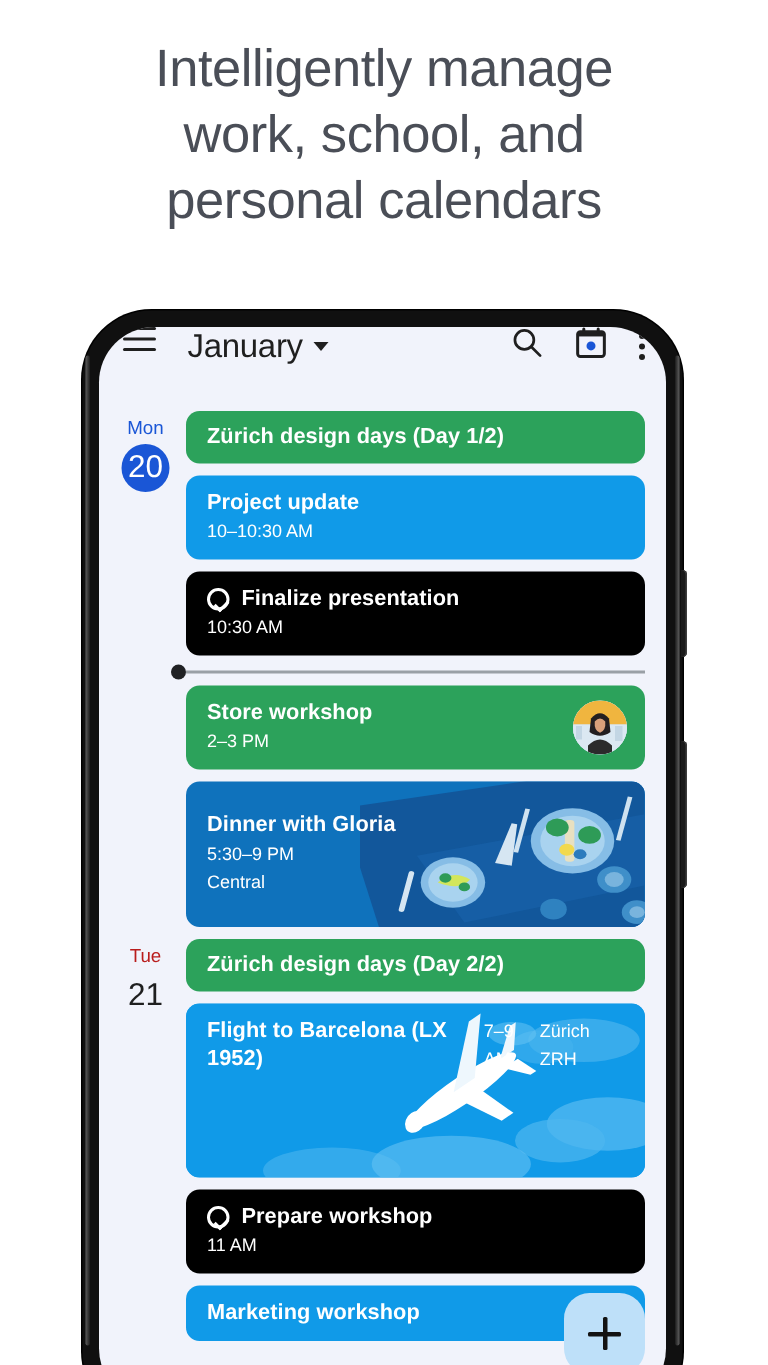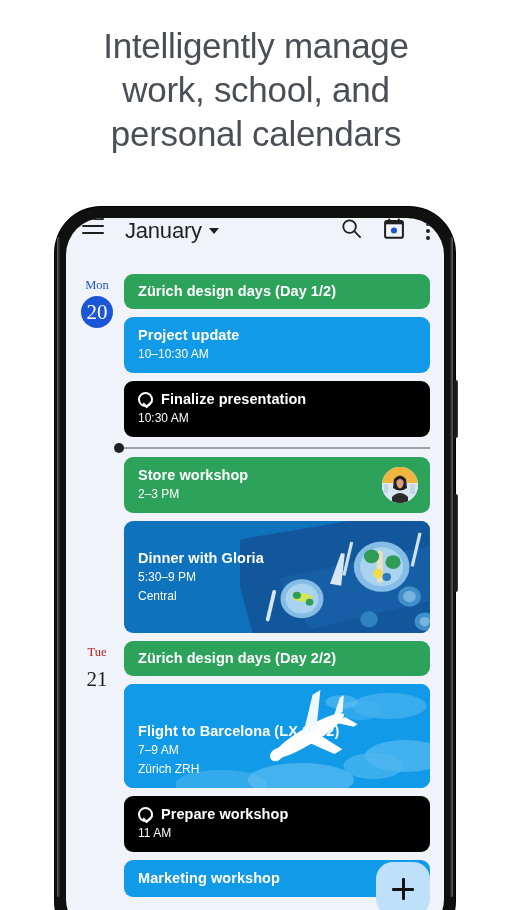--- a/index.html
+++ b/index.html
@@ -172,21 +172,20 @@
   .day-block {
     display: flex;
     align-items: flex-start;
     padding-left: 4px;
   }
   .day-col {
     width: 54px;
     flex: 0 0 54px;
     text-align: center;
     padding-top: 4px;
-    font-family: Liberation Serif, serif;
   }
   .dow {
     font-size: 12.5px;
     color: #1a56d6;
     font-weight: 500;
     line-height: 15px;
   }
   .dow.plain { color: #b91c1c; font-weight: 400; }
   .daynum {
     margin: 3px auto 0;
@@ -278,22 +277,22 @@
     z-index: 1;
   }
   
   .flight-art {
     position: absolute;
     left: 0; top: 0;
     width: 100%; height: 100%;
     z-index: 1;
   }
 
-  .chip.dinner { height: 112px; display:flex; flex-direction:column; justify-content:center; }
-  .chip.flight { height: 104px; display:flex; flex-direction:column; justify-content:flex-end; }
+  .chip.dinner { height: 97px; display:flex; flex-direction:column; justify-content:center; }
+  .chip.flight { height: 116px; display:flex; flex-direction:row; justify-content:flex-end; }
 
   
   .nowline {
     position: relative;
     height: 2px;
     background: #9aa0a6;
     margin: 2px 14px 8px 58px;
   }
   .nowline::before {
     content: "";

